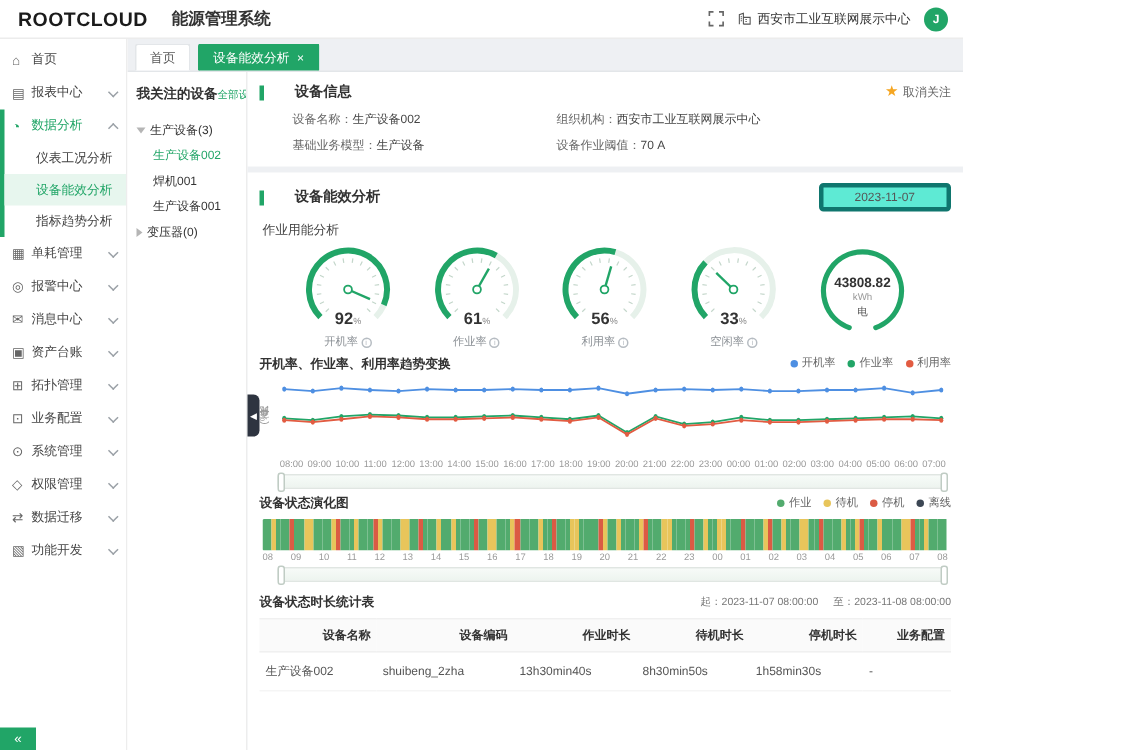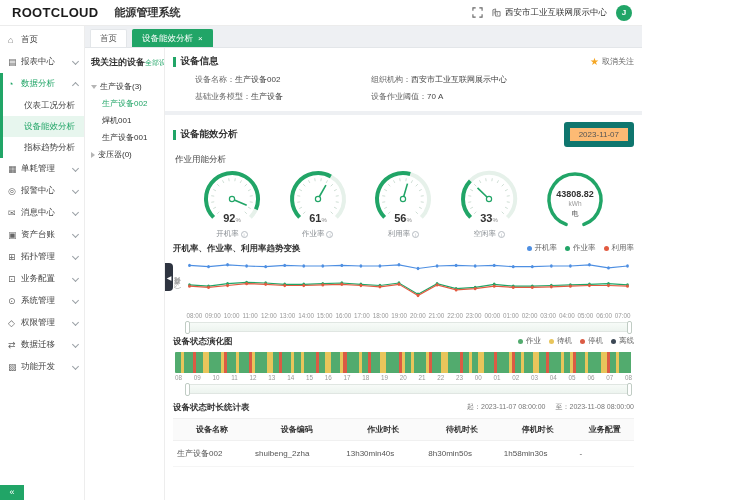--- a/index.html
+++ b/index.html
@@ -60,35 +60,35 @@
   .caret { width:0; height:0; border-left:4px solid #b5b5b5; border-top:3px solid transparent; border-bottom:3px solid transparent; }
   .caret.open { border-left:3px solid transparent; border-right:3px solid transparent; border-top:4px solid #b5b5b5; border-bottom:none; }
   .tree-child { height:17px; line-height:17px; padding-left:11px; cursor:pointer; white-space:nowrap; }
   .tree-child.sel { color:#21a567; }
 
   
   .main { flex:1; background:#eef0f3; min-width:0; display:flex; flex-direction:column; overflow:hidden; }
   .card { background:#fff; }
   .card-head { display:flex; align-items:center; padding:7px 8px 4px 8px; }
   .sec-bar { width:2.5px; height:10px; background:#21a567; margin-right:5px; flex:0 0 2.5px; }
-  .sec-title { font-size:9.5px; font-weight:bold; color:#333; }
+  .sec-title { font-size:9.5px; font-weight:bold; color:#333;margin-left:16px; }
   .head-right { margin-left:auto; display:flex; align-items:center; gap:4px; }
   .unfollow { font-size:8px; color:#666; cursor:pointer; display:flex; align-items:center; gap:3px; }
   .star { color:#f5a623; font-size:10px; }
 
   .info-card { flex:0 0 auto; }
   .info-grid { display:flex; padding:2px 8px 9px 30px;gap:26px; }
   .info-col { display:flex; flex-direction:column; gap:6px; }
   .info-col.c1 { width:150px; } .info-col.c2 { width:195px; } .info-col.c3 { flex:1; }
   .info-field { font-size:8px; color:#666; white-space:nowrap; }
   .info-field b { color:#444; font-weight:normal; }
 
   .energy-card { flex:1; margin-top:4px; display:flex; flex-direction:column; min-height:0; }
-  .date-box { border:6px solid #0f766e; border-radius:3px; font-size:8px; color:#555;
-    padding:2px 9px; min-width:64px; text-align:center; background:#fdba74; cursor:pointer; }
+  .date-box { border:3px solid #0f766e; border-radius:3px; font-size:8px; color:#555;
+    padding:2px 21px; min-width:64px; text-align:center; background:#5eead4; cursor:pointer; }
   .subsec { font-size:8.5px; color:#444; padding:3px 8px 0 10px; }
 
   .gauges { display:flex; justify-content:space-around; padding:2px 24px 0 24px; flex:0 0 auto; }
   .gauge { display:flex; flex-direction:column; align-items:center; width:100px; }
   .gauge-label { font-size:7.5px; color:#8a8f94; margin-top:-3px; display:flex; align-items:center; gap:2px; }
   .info-i { width:7px; height:7px; border:.7px solid #b6bcc2; border-radius:50%; color:#b6bcc2;
     font-size:5px; line-height:6px; text-align:center; font-style:normal; display:inline-block; }
 
   .trend, .status-sec, .table-sec { padding:4px 8px 0 8px; }
   .sub-head { display:flex; align-items:flex-start; }
@@ -107,21 +107,21 @@
   .zoom-slider .hd.l { left:-1px; } .zoom-slider .hd.r { right:-1px; }
 
   .strip { display:flex; height:21px; margin:4px 2px 0 2px; border-radius:1px; overflow:hidden; }
   .strip div { flex:1; }
   .strip-ticks { display:flex; justify-content:space-between; margin:1px 2px 0 2px; }
   .strip-ticks span { font-size:6.3px; color:#999; }
 
   .table-sec { margin-top:4px; padding-bottom:4px; }
   .range { margin-left:auto; display:flex; gap:10px; font-size:7px; color:#777; }
   table { width:100%; border-collapse:collapse; margin-top:4px; }
-  th { font-size:8px; color:#333; text-align:center; background:#fafafa; padding:5px 4px; font-weight:bold;
+  th { font-size:8px; color:#333; text-align:right; background:#fafafa; padding:5px 4px; font-weight:bold;
        border-top:1px solid #f0f0f0; border-bottom:1px solid #f0f0f0; }
   td { font-size:8px; color:#555; padding:7px 4px; border-bottom:1px solid #f5f5f5; }
 
   .panel-handle { position:absolute; left:80px; top:215px; width:8px; height:28px; background:#2e3440;
     border-radius:0 4px 4px 0; color:#fff; display:flex; align-items:center; justify-content:center;
     font-size:6px; cursor:pointer; z-index:5; }
 </style>
 </head>
 <body>
 

